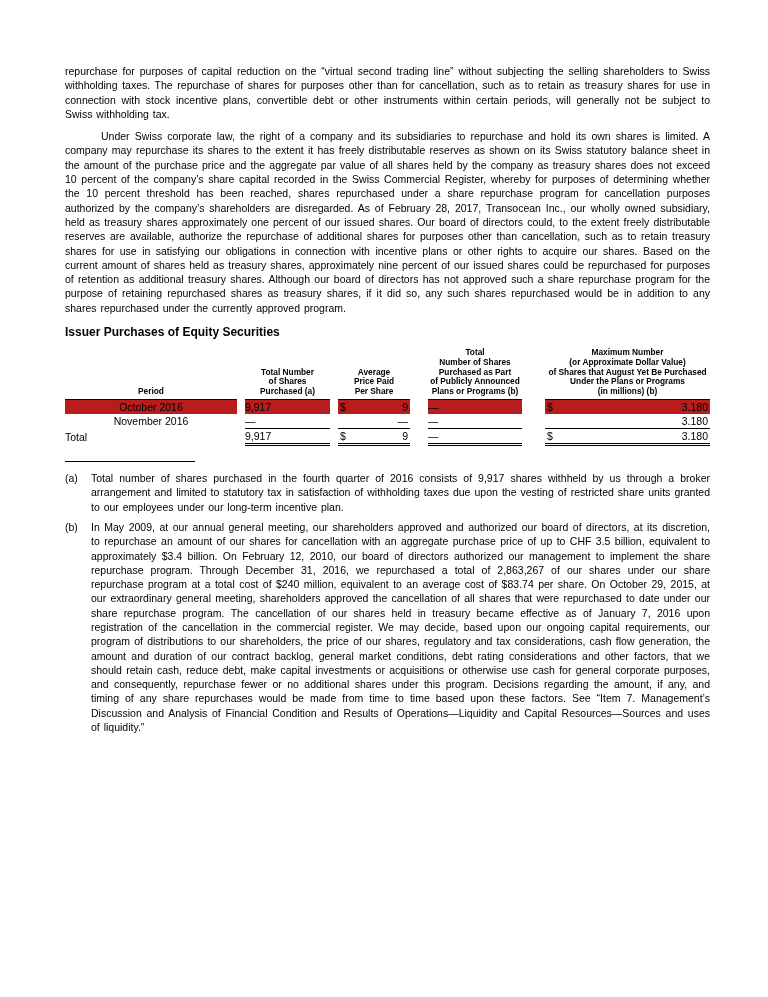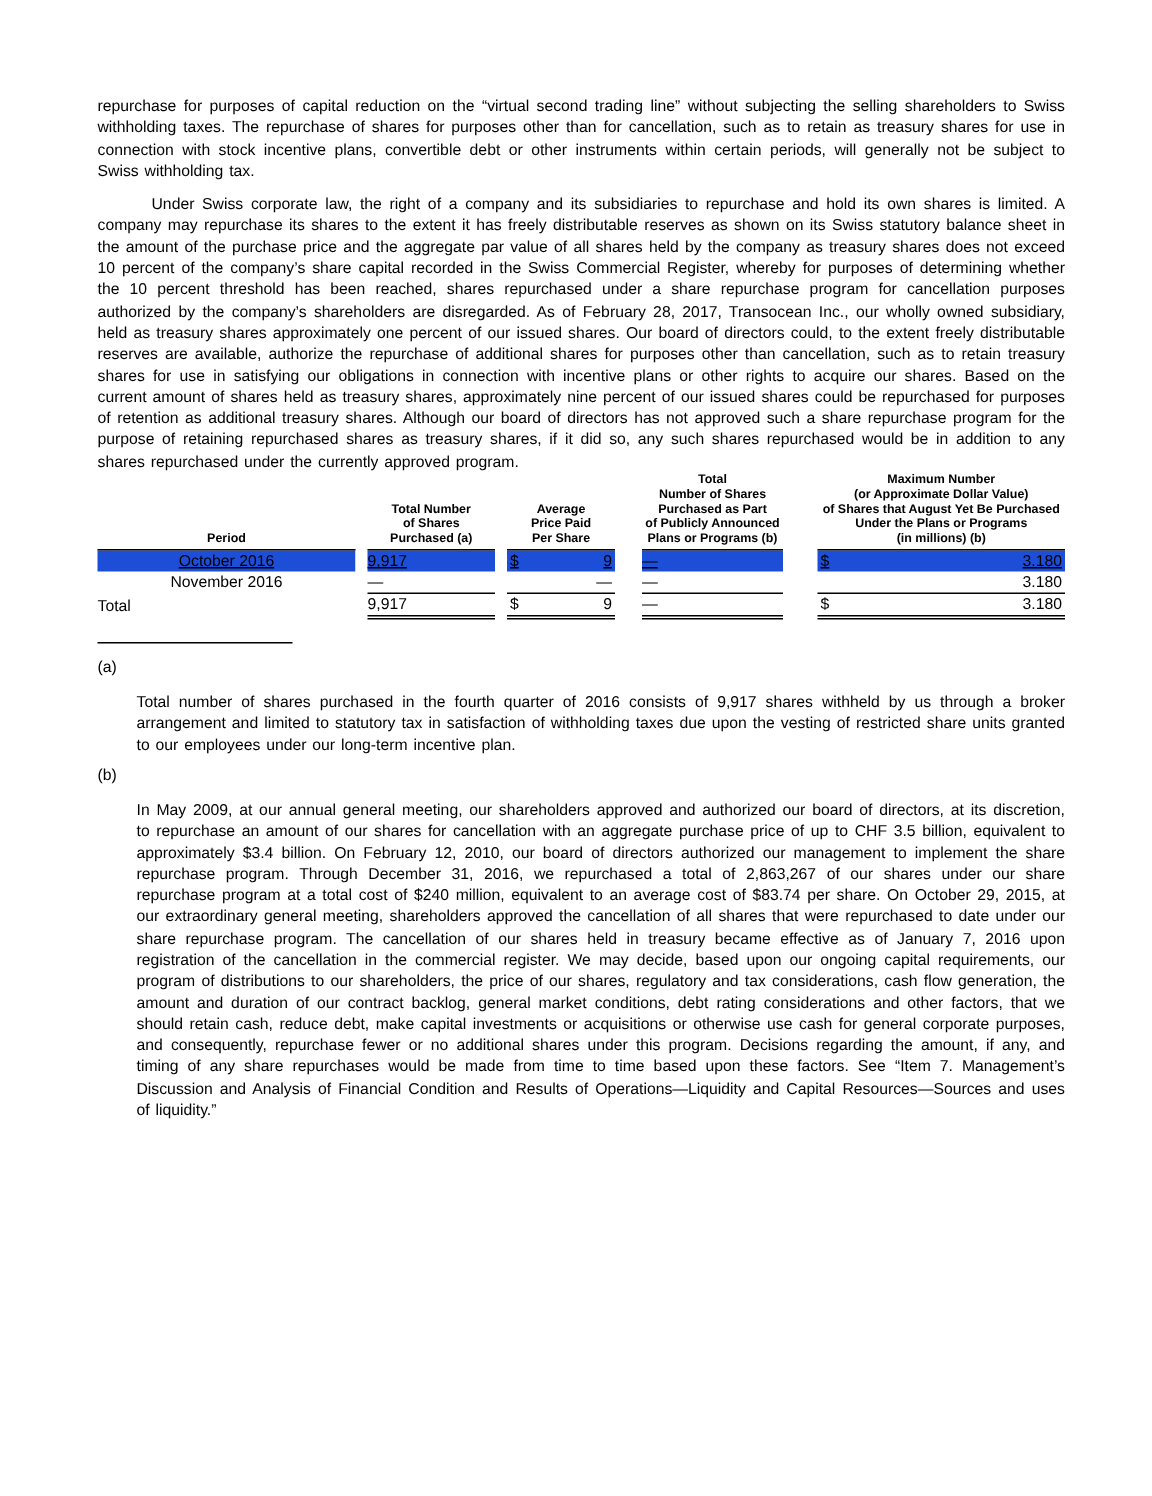--- a/index.html
+++ b/index.html
@@ -41,21 +41,21 @@
     border-bottom: 1px solid #000;
     white-space: pre-line;
   }
   table.equity td { padding: 0; }
   td.cell {
     font-size: 10.5px;
     height: 14px;
     vertical-align: middle;
   }
   td.gap, th.gap { border: none !important; background: #fff !important; }
-  tr.shaded td.cell { background: #1d4ed8; text-decoration: underline; }
+  tr.shaded td.cell { background: #b91c1c; }
   td.period { text-align: center; }
   td.total-label { text-align: left; }
   td.num { text-align: left; padding-right: 2px; }
   td.cur .flexwrap {
     display: flex;
     justify-content: space-between;
     padding: 0 2px 0 2px;
   }
   tr.pre-total td.cell { border-top: 1px solid #000; }
   tr.total-row td.cell { border-bottom: 3px double #000; }
@@ -65,38 +65,39 @@
     border-top: 1px solid #000;
     margin: 15px 0 9px 0;
   }
   .footnote {
     display: flex;
     font-size: 10.5px;
     line-height: 14.3px;
     margin-bottom: 6px;
   }
   .fn-label { flex: none; width: 26px; }
-  .fn-text { flex: 1; text-align: justify; word-spacing: 1px; margin-top: 23px; }
+  .fn-text { flex: 1; text-align: justify; word-spacing: 1px; }
   .footer {
     position: absolute;
     left: 0; right: 0;
     top: 948px;
     text-align: center;
     font-size: 10.5px;
   }
 </style>
 </head>
 <body>
 
 <div class="page">
 
   <p class="body">repurchase for purposes of capital reduction on the “virtual second trading line” without subjecting the selling shareholders to Swiss withholding taxes.  The repurchase of shares for purposes other than for cancellation, such as to retain as treasury shares for use in connection with stock incentive plans, convertible debt or other instruments within certain periods, will generally not be subject to Swiss withholding tax.</p>
 
   <p class="body indent">Under Swiss corporate law, the right of a company and its subsidiaries to repurchase and hold its own shares is limited.  A company may repurchase its shares to the extent it has freely distributable reserves as shown on its Swiss statutory balance sheet in the amount of the purchase price and the aggregate par value of all shares held by the company as treasury shares does not exceed 10 percent of the company’s share capital recorded in the Swiss Commercial Register, whereby for purposes of determining whether the 10 percent threshold has been reached, shares repurchased under a share repurchase program for cancellation purposes authorized by the company’s shareholders are disregarded.  As of February 28, 2017, Transocean Inc., our wholly owned subsidiary, held as treasury shares approximately one percent of our issued shares.  Our board of directors could, to the extent freely distributable reserves are available, authorize the repurchase of additional shares for purposes other than cancellation, such as to retain treasury shares for use in satisfying our obligations in connection with incentive plans or other rights to acquire our shares.  Based on the current amount of shares held as treasury shares, approximately nine percent of our issued shares could be repurchased for purposes of retention as additional treasury shares.  Although our board of directors has not approved such a share repurchase program for the purpose of retaining repurchased shares as treasury shares, if it did so, any such shares repurchased would be in addition to any shares repurchased under the currently approved program.</p>
 
+  <h2 class="section-heading">Issuer Purchases of Equity Securities</h2>
 
   <table class="equity">
     <colgroup>
       <col style="width:172px">
         <col style="width:8px">
       <col style="width:85px">
         <col style="width:8px">
       <col style="width:72px">
         <col style="width:18px">
       <col style="width:94px">

